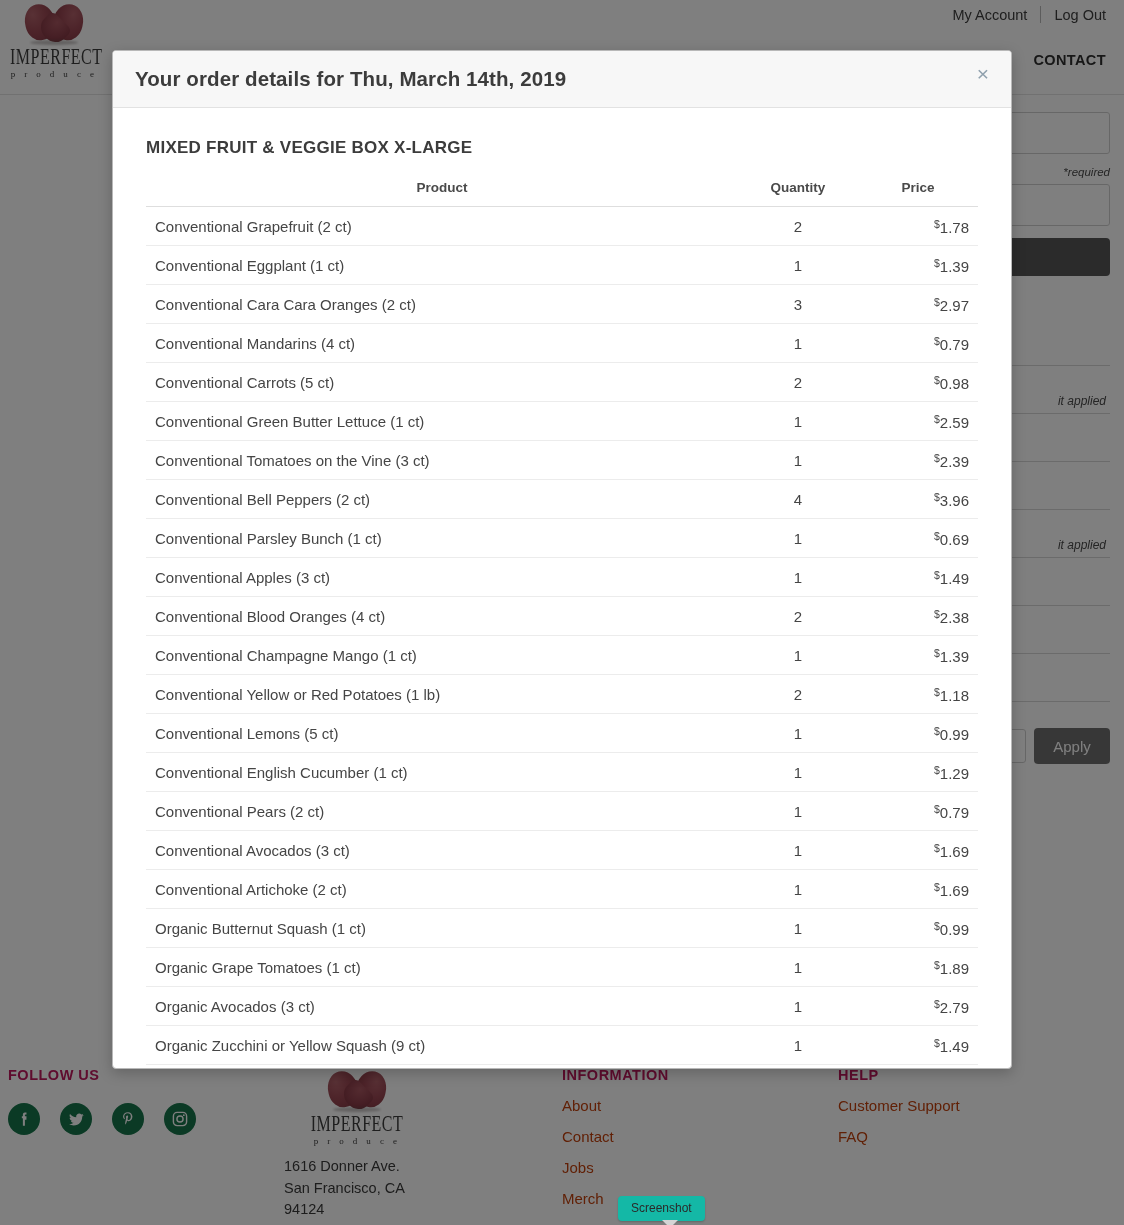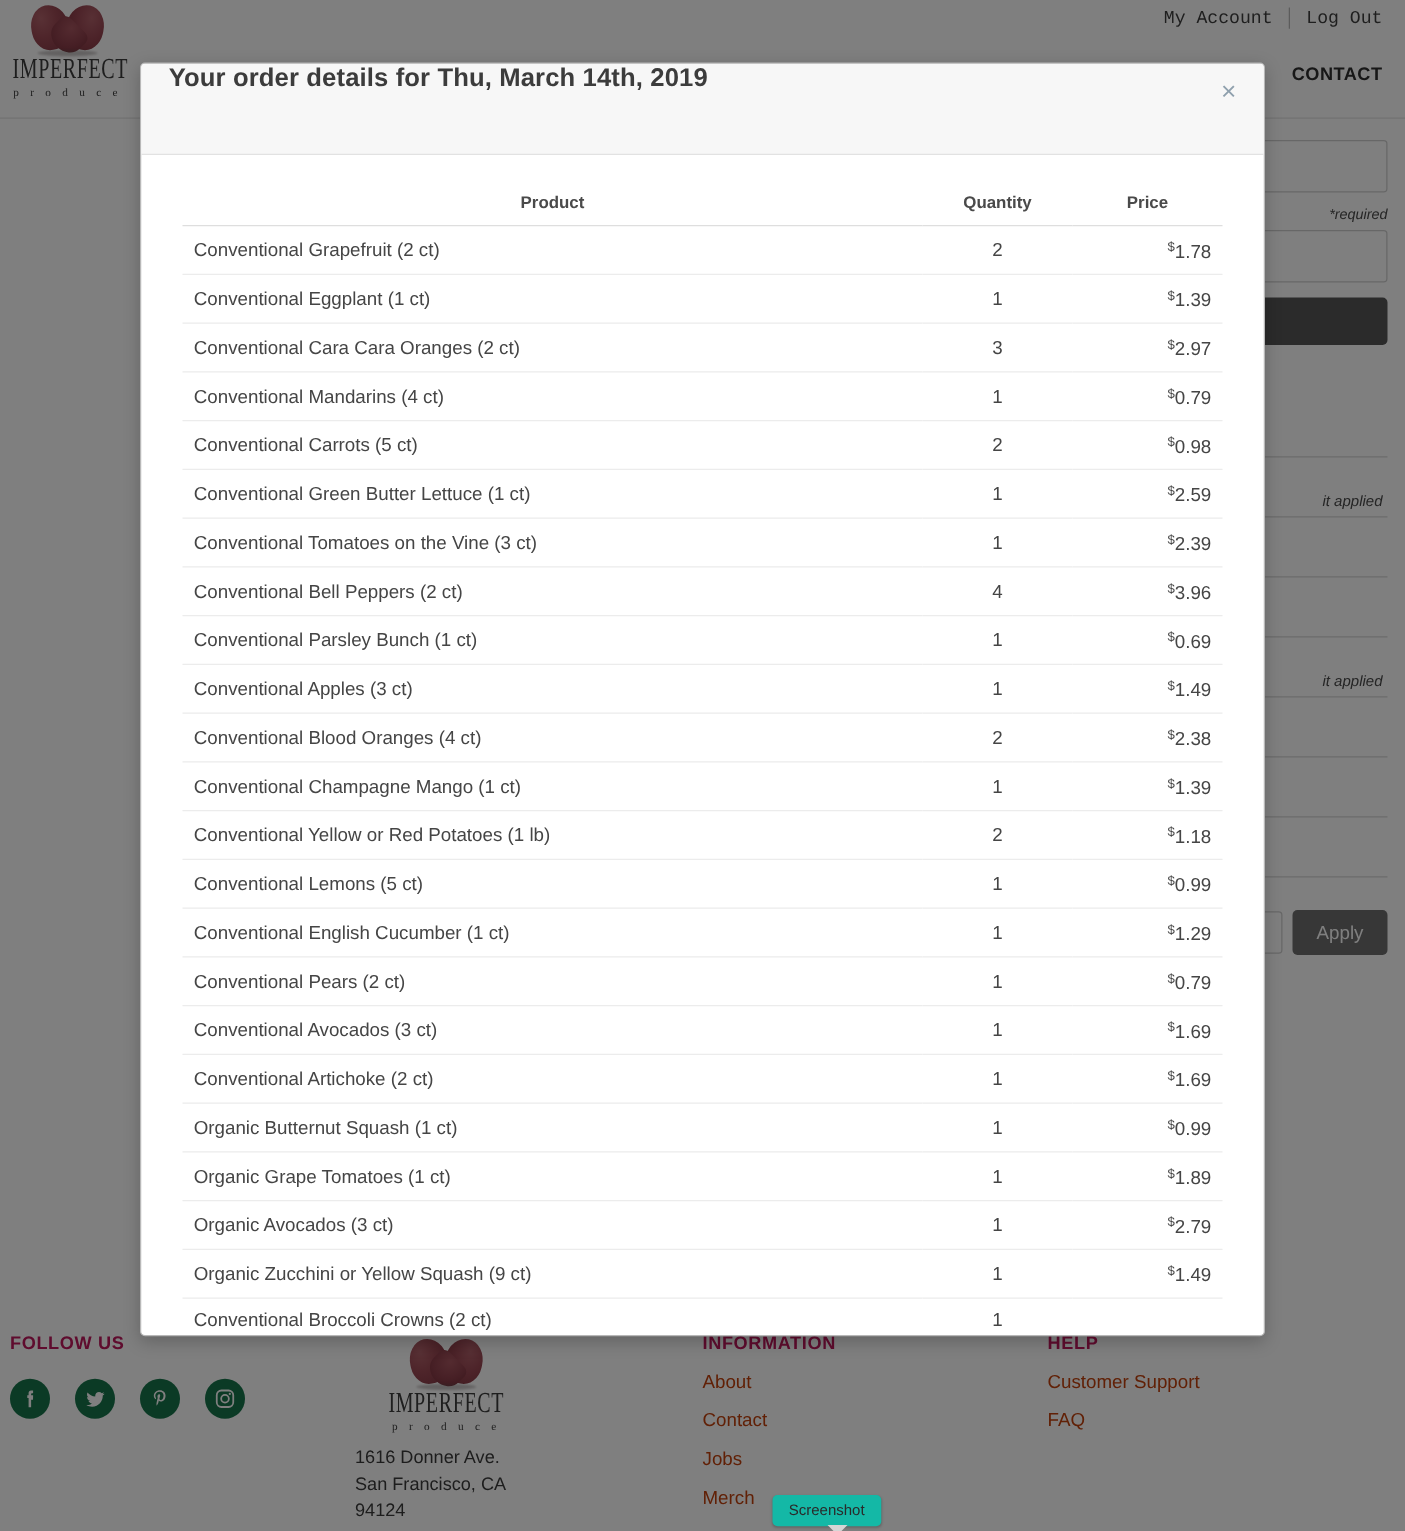--- a/index.html
+++ b/index.html
@@ -106,21 +106,20 @@
   }
 
   .utility-nav {
     position: absolute;
     top: 6px; right: 18px;
     display: flex;
     align-items: center;
     gap: 13px;
     font-size: 14.5px;
     color: #3e3e3e;
-    font-family: Liberation Mono, monospace;
   }
   .utility-nav a { color: #3e3e3e; text-decoration: none; }
   .utility-divider {
     width: 1px; height: 17px;
     background: #b9b9b9;
   }
 
   .main-nav {
     position: absolute;
     top: 52px; right: 18px;
@@ -290,25 +289,25 @@
     height: 1019px;
     background: #ffffff;
     border: 1px solid #b8b8b8;
     border-radius: 4px;
     box-shadow: 0 4px 14px rgba(0,0,0,0.22);
     z-index: 100;
     overflow: hidden;
   }
   .modal-header {
     position: relative;
-    height: 73px;
+    height: 57px;
     background: #f7f7f7;
     border-bottom: 1px solid #e2e2e2;
     display: flex;
-    align-items: flex-start;
+    align-items: center;
     padding-left: 22px;
   }
   .modal-title {
     font-size: 20.5px;
     font-weight: bold;
     color: #3c3c3c;
     letter-spacing: 0.1px;
   }
   .modal-close {
     position: absolute;
@@ -525,20 +524,21 @@
   <div id="overlay"></div>
 
   <div id="modal">
 
     <div class="modal-header">
       <div class="modal-title">Your order details for Thu, March 14th, 2019</div>
       <button class="modal-close">×</button>
     </div>
 
     <div class="modal-body">
+      <div class="box-title">MIXED FRUIT &amp; VEGGIE BOX X-LARGE</div>
 
       <table class="order-table">
         <thead>
           <tr>
             <th class="col-product">Product</th>
             <th class="col-qty">Quantity</th>
             <th class="col-price">Price</th>
           </tr>
         </thead>
         <tbody id="order-rows">

